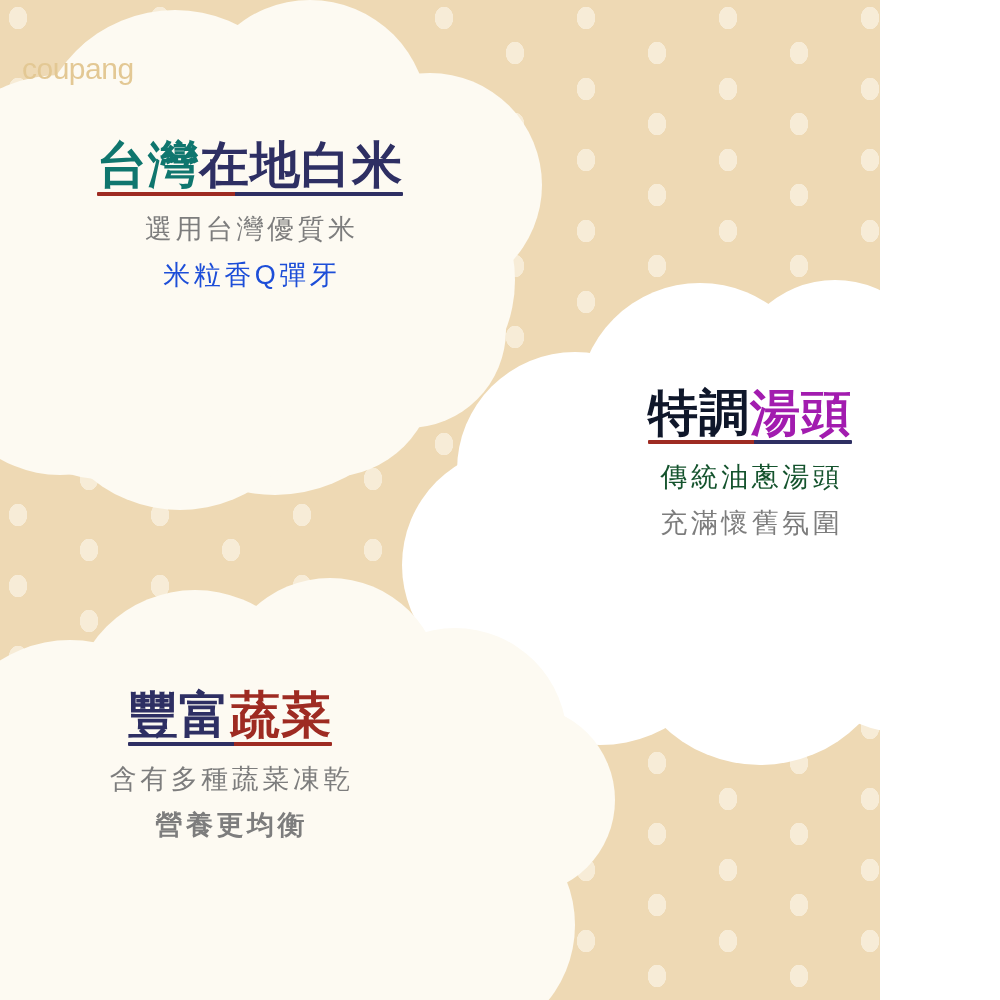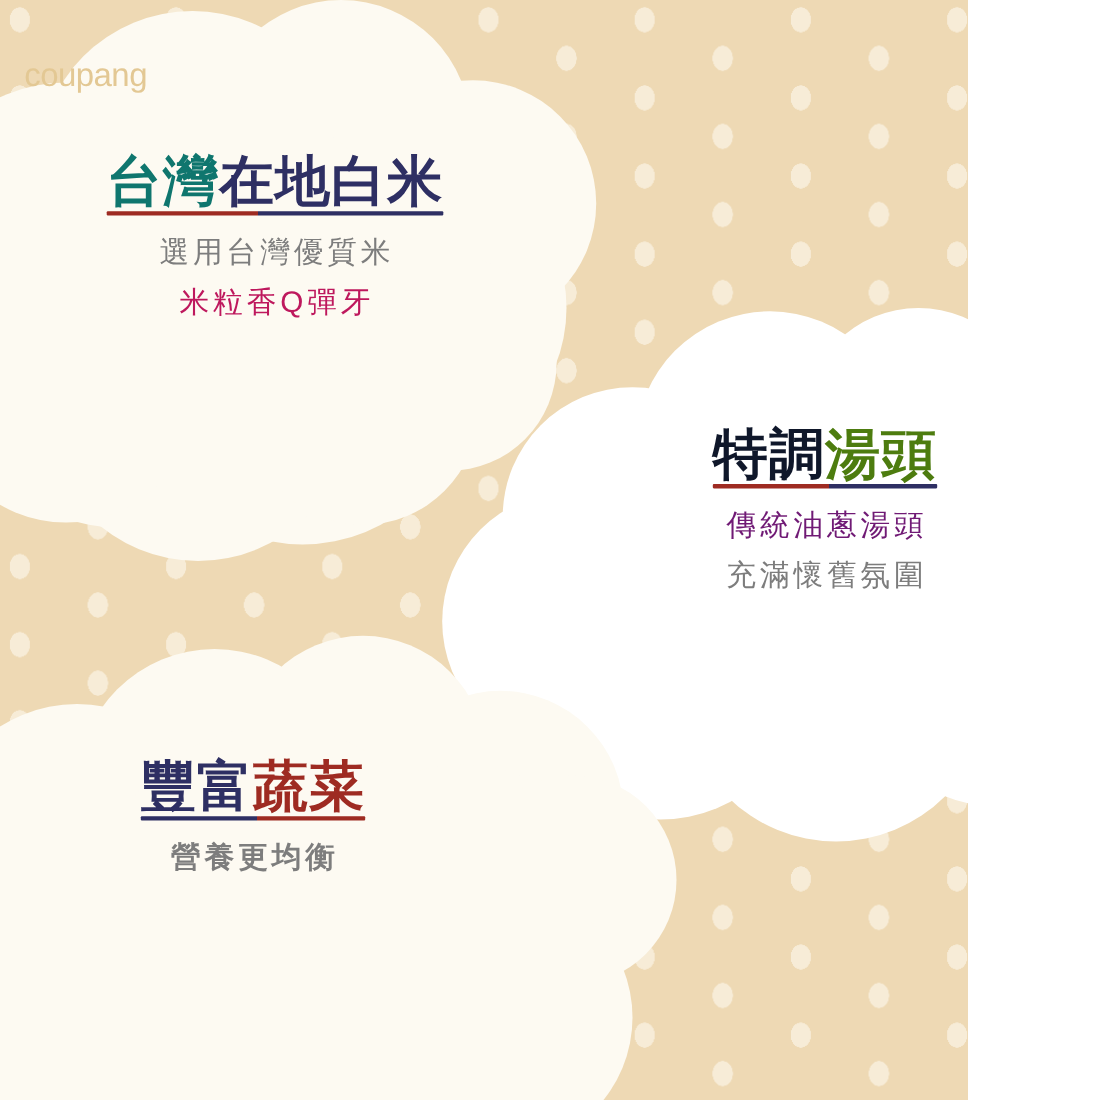--- a/index.html
+++ b/index.html
@@ -160,37 +160,38 @@
   <div id="brand-logo" style="color: rgb(227, 200, 148);">coupang</div>
 
   <div class="card-text" id="card-rice">
     <div class="headline-wrap">
       <div class="headline">
         <span class="seg-a" style="color: #0f766e;">台灣</span><span class="seg-b" style="color: rgb(46, 47, 99);">在地白米</span>
         <span class="rule" style="background: linear-gradient(to right, rgb(158, 43, 34) 0px, rgb(158, 43, 34) 45%, rgb(46, 47, 99) 45%, rgb(46, 47, 99) 100%);"></span>
       </div>
     </div>
     <div class="body-line" style="color: rgb(125, 125, 125);">選用台灣優質米</div>
-    <div class="body-line" style="color: #be185d;">米粒香Q彈牙</div>
+    <div class="body-line" style="color: #1d4ed8;">米粒香Q彈牙</div>
   </div>
 
   <div class="card-text" id="card-broth">
     <div class="headline-wrap">
       <div class="headline">
-        <span class="seg-a" style="color: #0f172a;">特調</span><span class="seg-b" style="color: #4d7c0f;">湯頭</span>
+        <span class="seg-a" style="color: #0f172a;">特調</span><span class="seg-b" style="color: #a21caf;">湯頭</span>
         <span class="rule" style="background: linear-gradient(to right, rgb(158, 43, 34) 0px, rgb(158, 43, 34) 52%, rgb(46, 47, 99) 52%, rgb(46, 47, 99) 100%);"></span>
       </div>
     </div>
-    <div class="body-line" style="color: #701a75;">傳統油蔥湯頭</div>
+    <div class="body-line" style="color: #14532d;">傳統油蔥湯頭</div>
     <div class="body-line" style="color: rgb(125, 125, 125);">充滿懷舊氛圍</div>
   </div>
 
   <div class="card-text" id="card-veggie">
     <div class="headline-wrap">
       <div class="headline">
         <span class="seg-a" style="color: rgb(46, 47, 99);">豐富</span><span class="seg-b" style="color: rgb(158, 43, 34);">蔬菜</span>
         <span class="rule" style="background: linear-gradient(to right, rgb(46, 47, 99) 0px, rgb(46, 47, 99) 52%, rgb(158, 43, 34) 52%, rgb(158, 43, 34) 100%);"></span>
       </div>
     </div>
+    <div class="body-line" style="color: rgb(125, 125, 125);">含有多種蔬菜凍乾</div>
     <div class="body-line" style="color: rgb(125, 125, 125); font-weight: bold;">營養更均衡</div>
   </div>
 
 </div>
 
 </body></html>

